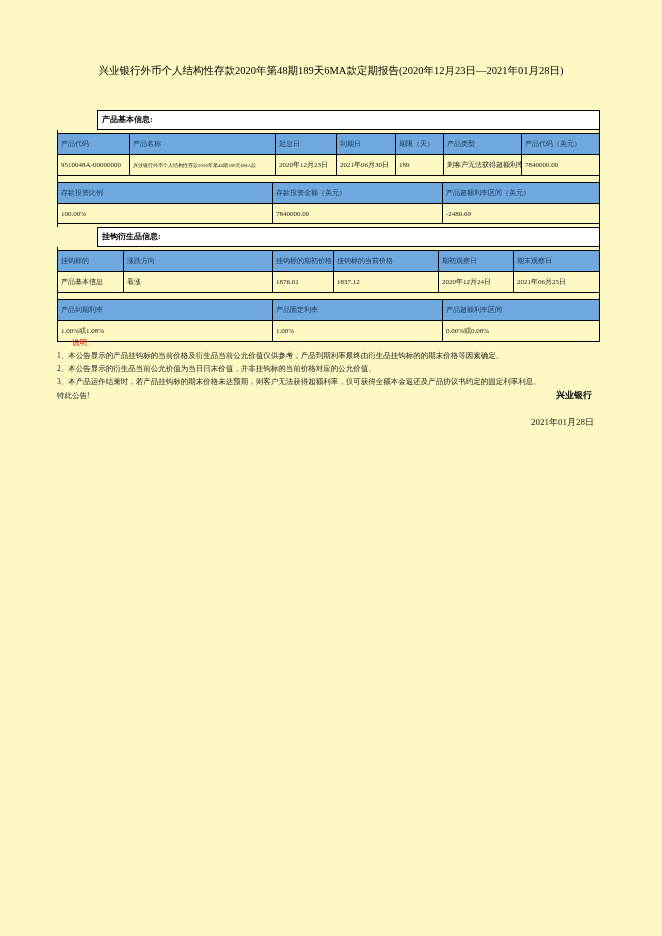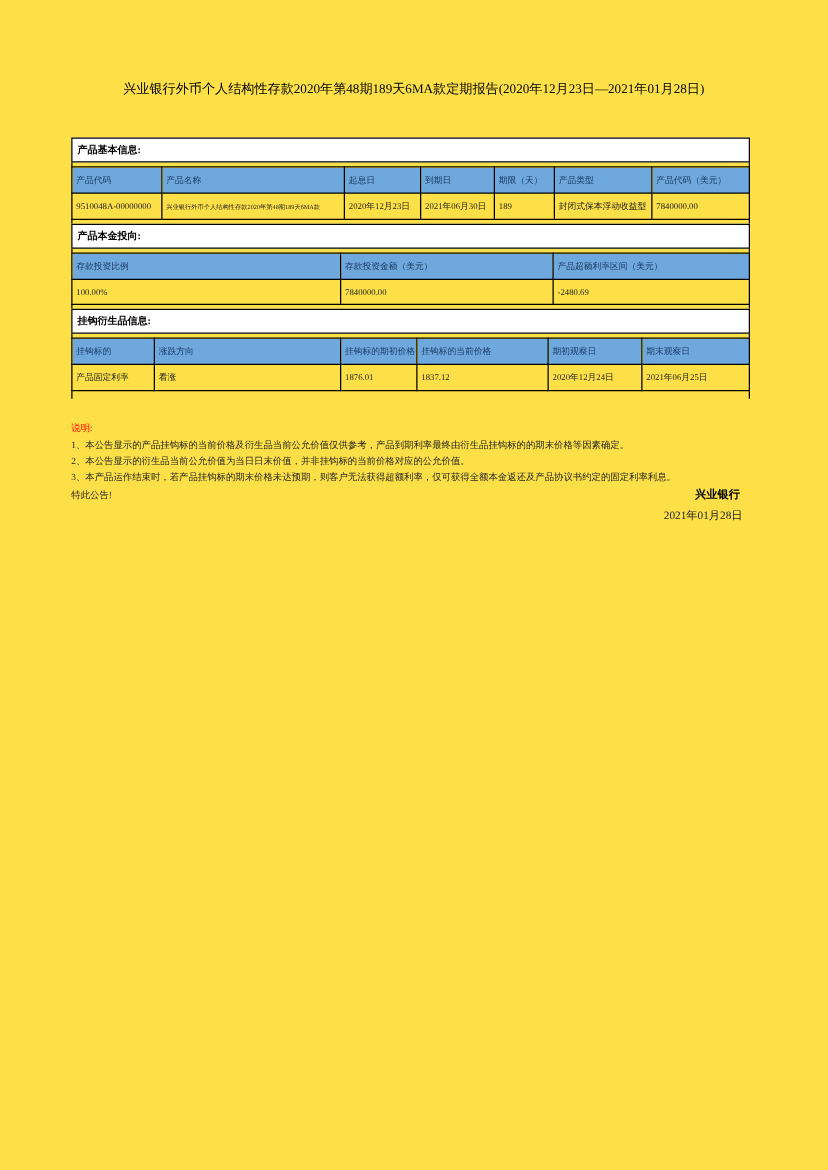--- a/index.html
+++ b/index.html
@@ -1,46 +1,46 @@
 <!DOCTYPE html>
 <html style="--header-bg: #6FA8DC; --header-text: #17375E; --note-label: #FF0000;"><head>
 <meta charset="utf-8">
 <style>
   html, body { margin: 0; padding: 0; background: #fff; }
   .page {
     width: 662px; height: 936px; position: relative; overflow: hidden;
-    background: #fde047; color: #1a1a1a;
+    background: #fef9c3; color: #1a1a1a;
     font-family: "Liberation Serif", "DejaVu Serif", serif;
   }
   .title {
     padding-top: 64px; text-align: center; font-size: 10.5px; color: #000;
   }
   .doc { position: absolute; left: 57px; top: 110px; width: 543px; }
   .sec-label {
     border: 1px solid #000; font-weight: bold; font-size: 8px;
-    padding: 3px 4px 4px 4px; color: #000; background: #fff;
+    padding: 3px 4px 4px 4px; color: #000; background: #fff; margin-left: 40px;
   }
   .gap { height: 3px; border-left: 1px solid #000; border-right: 1px solid #000; }
   table.tbl {
     width: 100%; border-collapse: collapse; table-layout: fixed; font-size: 7px;
   }
   .tbl td {
     border: 1px solid #000; padding: 5px 3px; height: 9px;
     overflow: hidden; white-space: nowrap; vertical-align: middle; color: #222;
   }
   .tbl tr.hdr td { background: var(--header-bg, #6FA8DC); color: var(--header-text, #17375E); }
   .tbl td.tiny { font-size: 5px; }
   .notes {
     position: absolute; left: 57px; top: 336px; width: 543px;
     font-size: 7.5px; line-height: 13px; color: #222;
   }
-  .notes .red { color: var(--note-label, #FF0000); }
+  .notes .red { color: var(--note-label, #FF0000); margin-left: 15px; }
   .closing-row { display: flex; justify-content: space-between; align-items: center; margin-top: 1px; }
   .bank { font-weight: bold; font-size: 9px; color: #000; padding-right: 8px; }
-  .date-row { text-align: right; font-size: 9px; margin-top: 4px; padding-right: 6px; color: #222; }
+  .date-row { text-align: right; font-size: 9px; margin-top: 14px; padding-right: 6px; color: #222; }
 </style>
 </head>
 <body>
 
 <div class="page">
 
   <div class="title">兴业银行外币个人结构性存款2020年第48期189天6MA款定期报告(2020年12月23日—2021年01月28日)</div>
 
   <div class="doc">
 
@@ -65,28 +65,27 @@
         <td>期限（天）</td>
         <td>产品类型</td>
         <td>产品代码（美元）</td>
       </tr>
       <tr>
         <td>9510048A-00000000</td>
         <td class="tiny">兴业银行外币个人结构性存款2020年第48期189天6MA款</td>
         <td>2020年12月23日</td>
         <td>2021年06月30日</td>
         <td>189</td>
-        <td>封闭式保本浮动收益型</td>
+        <td>则客户无法获得超额利率</td>
         <td>7840000.00</td>
       </tr>
     </tbody>
       </table>
     <div class="gap"></div>
 
-    <div class="sec-label">产品本金投向:</div>
     <div class="gap"></div>
     <table class="tbl">
       <colgroup>
           <col style="width:215px">
           <col style="width:170px">
           <col>
         </colgroup>
       <tbody>
           <tr class="hdr">
         <td>存款投资比例</td>
@@ -116,32 +115,51 @@
       <tbody>
           <tr class="hdr">
         <td>挂钩标的</td>
         <td>涨跌方向</td>
         <td>挂钩标的期初价格</td>
         <td>挂钩标的当前价格</td>
         <td>期初观察日</td>
         <td>期末观察日</td>
       </tr>
       <tr>
-        <td>产品固定利率</td>
+        <td>产品基本信息</td>
         <td>看涨</td>
         <td>1876.01</td>
         <td>1837.12</td>
         <td>2020年12月24日</td>
         <td>2021年06月25日</td>
       </tr>
     </tbody>
       </table>
     <div class="gap"></div>
 
     <div class="gap"></div>
+    <table class="tbl">
+      <colgroup>
+          <col style="width:215px">
+          <col style="width:170px">
+          <col>
+        </colgroup>
+      <tbody>
+          <tr class="hdr">
+        <td>产品到期利率</td>
+        <td>产品固定利率</td>
+        <td>产品超额利率区间</td>
+      </tr>
+      <tr>
+        <td>1.00%或1.08%</td>
+        <td>1.00%</td>
+        <td>0.00%或0.08%</td>
+      </tr>
+    </tbody>
+      </table>
   </div>
 
   <div class="notes">
     <div class="red">说明:</div>
     <div>1、本公告显示的产品挂钩标的当前价格及衍生品当前公允价值仅供参考，产品到期利率最终由衍生品挂钩标的的期末价格等因素确定。</div>
     <div>2、本公告显示的衍生品当前公允价值为当日日末价值，并非挂钩标的当前价格对应的公允价值。</div>
     <div>3、本产品运作结束时，若产品挂钩标的期末价格未达预期，则客户无法获得超额利率，仅可获得全额本金返还及产品协议书约定的固定利率利息。</div>
     <div class="closing-row">
       <span>特此公告!</span>
       <span class="bank">兴业银行</span>

